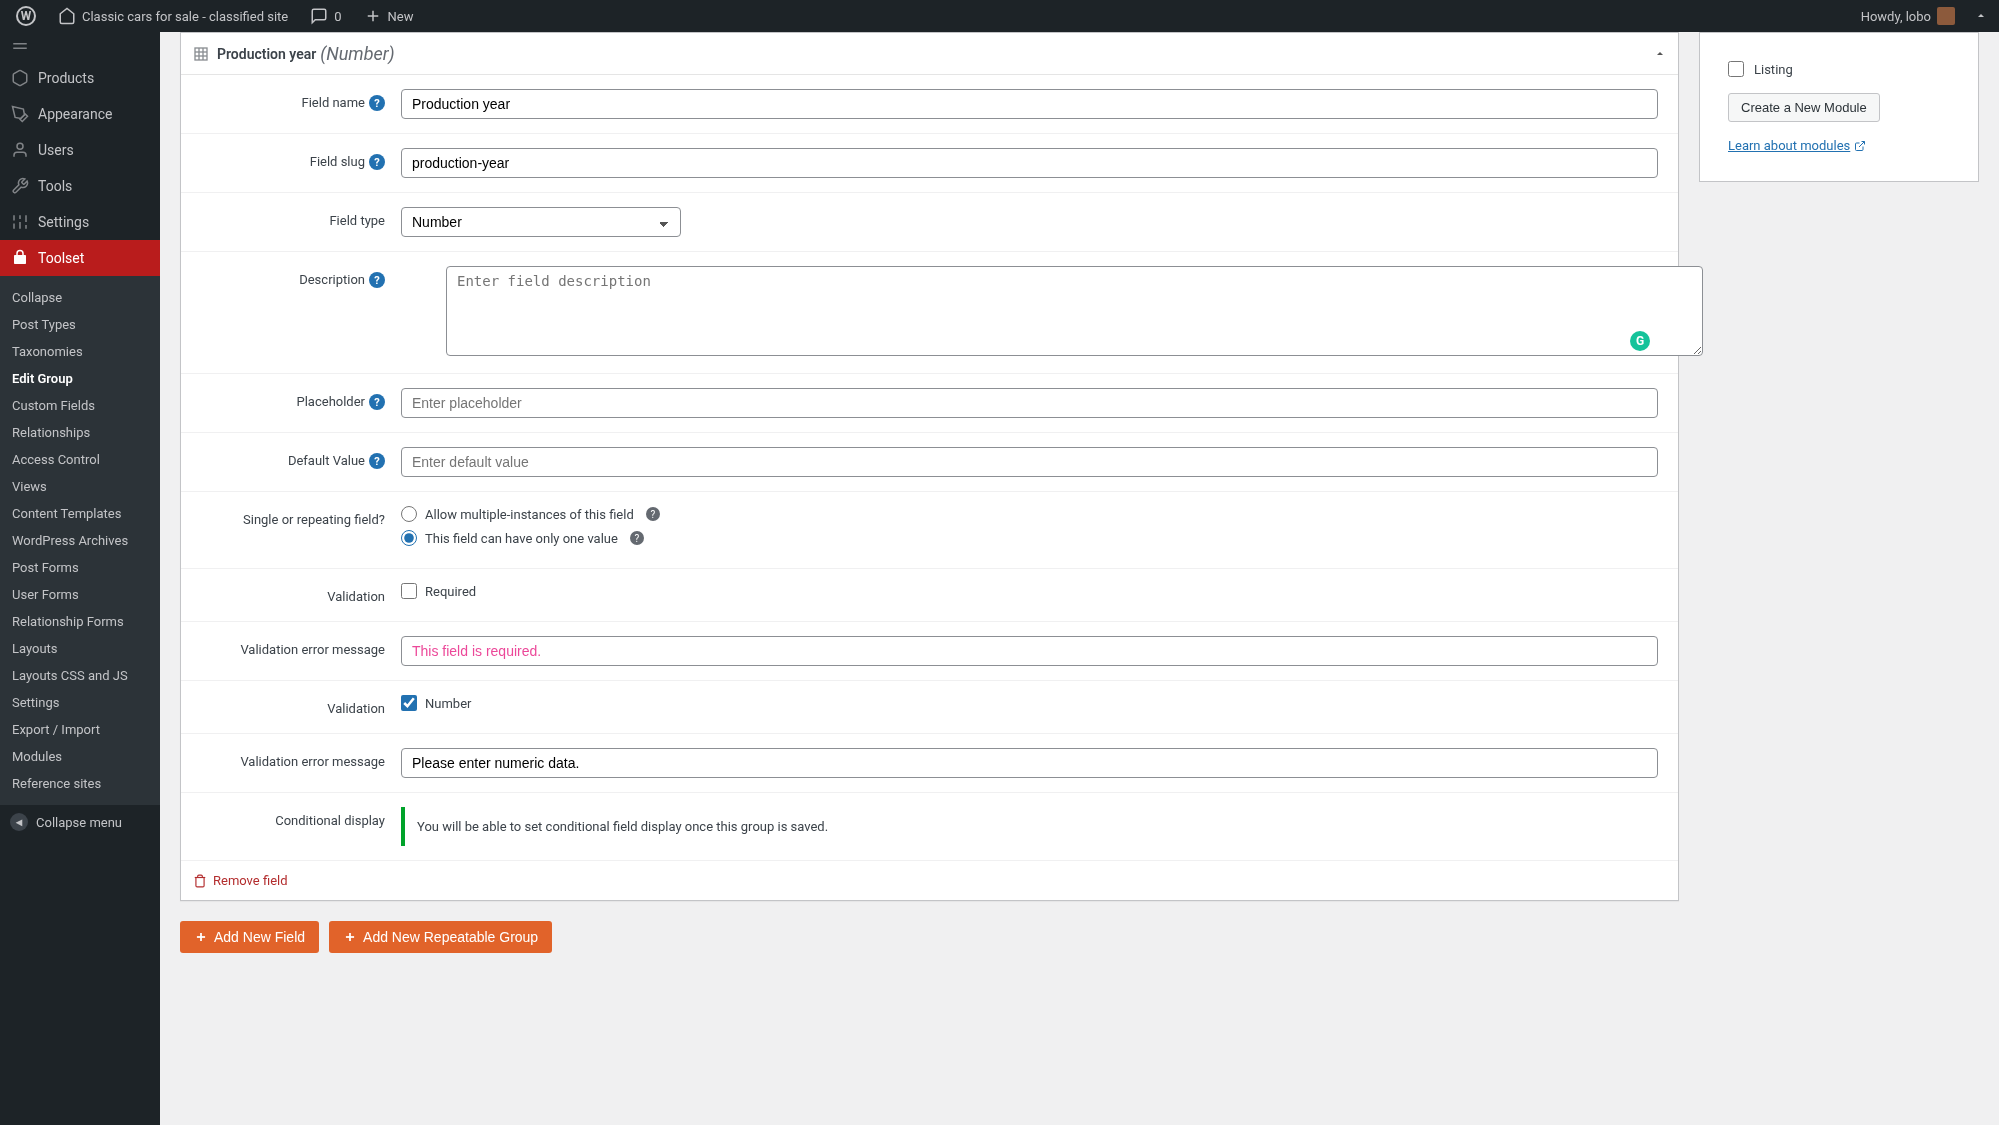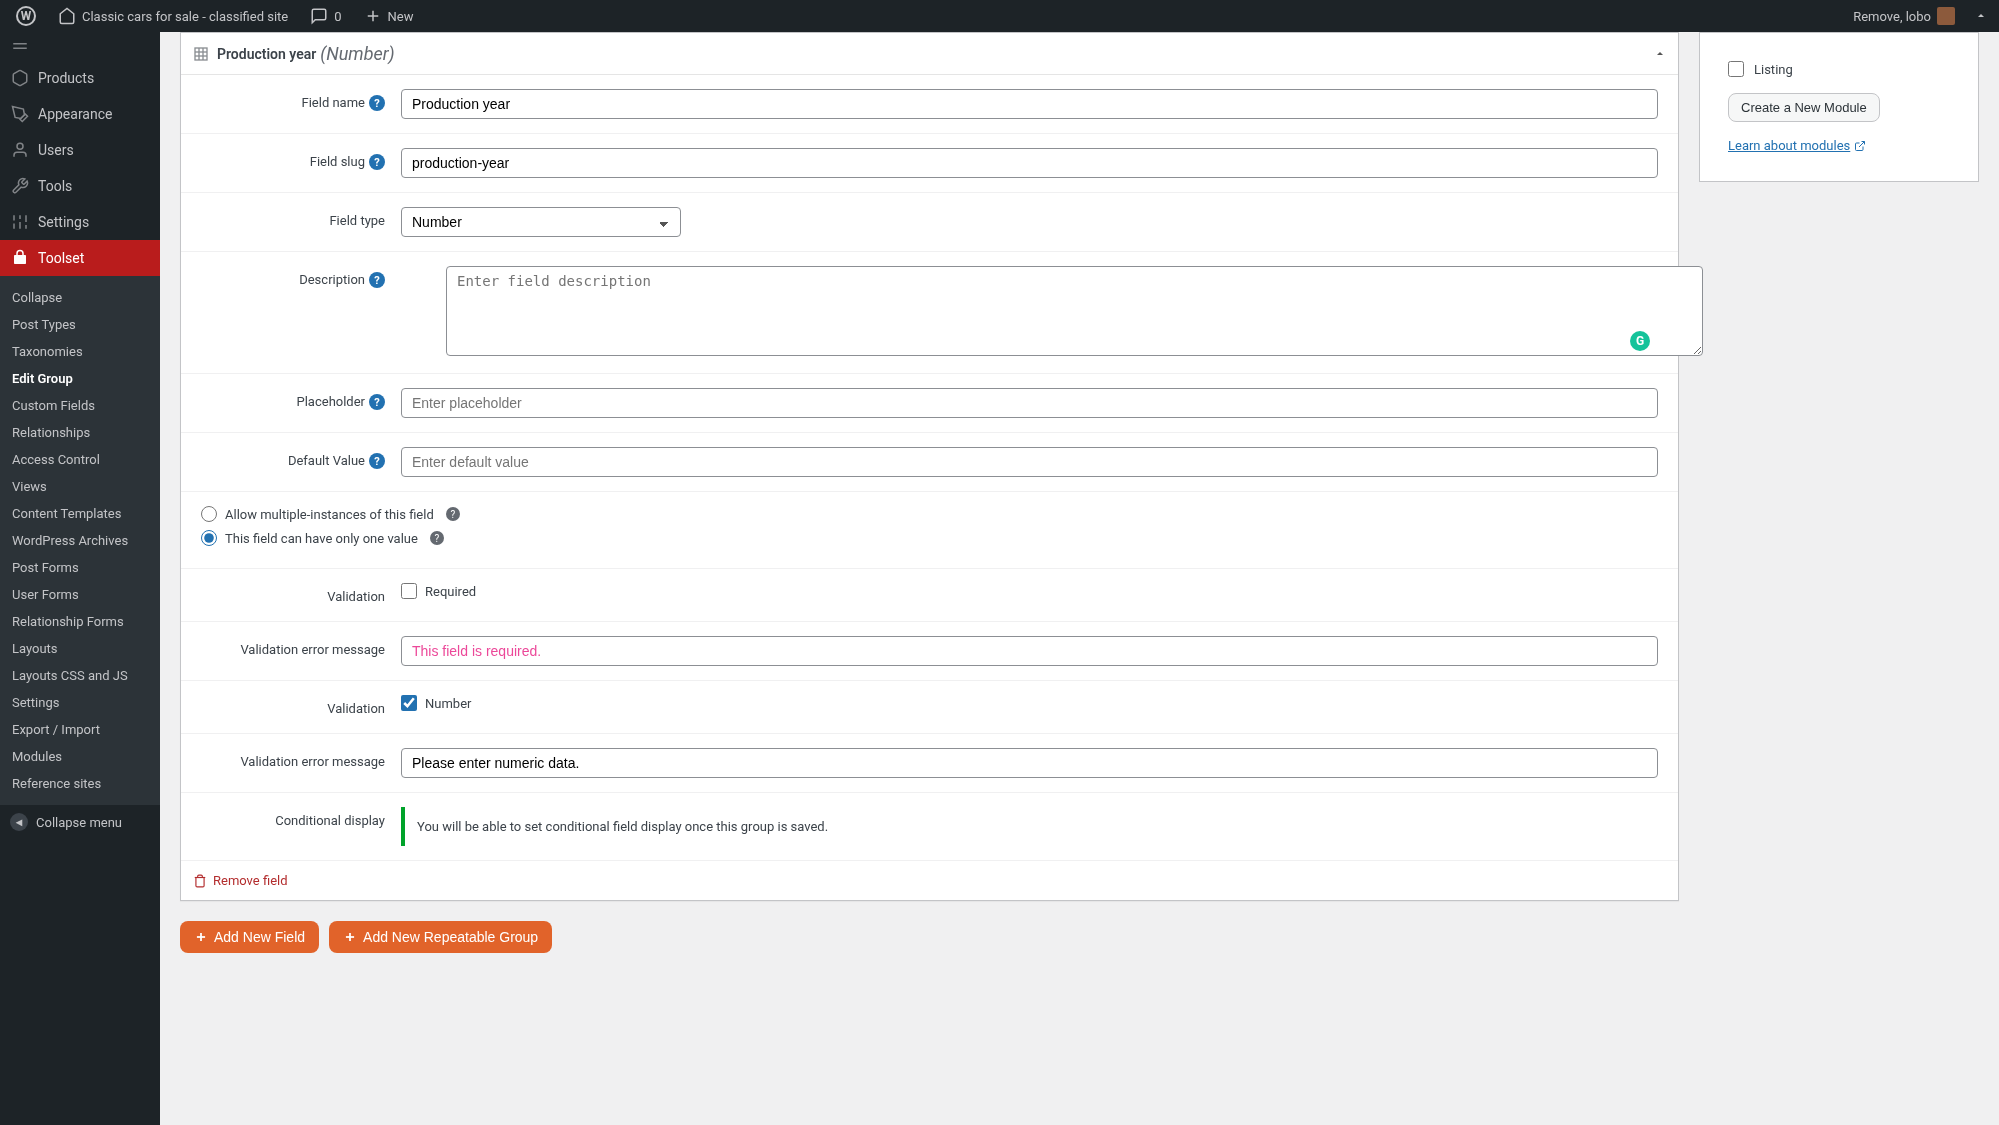--- a/index.html
+++ b/index.html
@@ -47,21 +47,21 @@
 select { width: 280px; appearance:none; background-image: linear-gradient(45deg, transparent 50%, #555 50%), linear-gradient(135deg, #555 50%, transparent 50%); background-position: calc(100% - 16px) 14px, calc(100% - 11px) 14px; background-size: 5px 5px; background-repeat: no-repeat; padding-right:30px;}
 .ta-wrap{position:relative;}
 .grammarly-badge{position:absolute; right:8px; bottom:8px; width:20px; height:20px; border-radius:50%; background:#15c39a; color:#fff; display:flex;align-items:center;justify-content:center;font-weight:bold;font-size:12px;}
 
 .radio-row, .check-row { display:flex; align-items:center; gap:8px; margin-bottom:8px;}
 .radio-row input[type=radio], .check-row input[type=checkbox]{ width:16px; height:16px; accent-color:#2271b1;}
 .cond-notice { border-left: 4px solid #00a32a; padding: 12px; background:#fff; font-size:13px;}
 
 .remove-field { color: #b32d2e; padding: 12px; display:flex; align-items:center; gap:6px; cursor:pointer; }
 
-.btn { display:inline-flex; align-items:center; gap:6px; padding: 8px 14px; border-radius:8px; cursor:pointer; border:none; font-size:14px; }
+.btn { display:inline-flex; align-items:center; gap:6px; padding: 8px 14px; border-radius:3px; cursor:pointer; border:none; font-size:14px; }
 .btn-orange { background:#e1632a; color:#fff; }
 .btn-white { background:#f6f7f7; border:1px solid #c3c4c7; color:#2c3338; padding:6px 12px; font-size:13px;}
 
 .module-box { background:#fff; border:1px solid #c3c4c7; padding: 28px; }
 .mod-check{display:flex; align-items:center; gap:10px; margin-bottom:16px;}
 .mod-check input{width:16px;height:16px;}
 .learn-link{color:#2271b1; text-decoration:underline; display:inline-flex; align-items:center; gap:4px; cursor:pointer;}
 .ext-icon{width:12px;height:12px;}
 
 .bottom-actions{display:flex; gap:10px; margin-top:16px;}
@@ -91,21 +91,21 @@
     <div class="adminbar-item">
       <svg width="18" height="18" viewBox="0 0 24 24" fill="none" stroke="currentColor" stroke-width="2">
           <line x1="12" y1="5" x2="12" y2="19"></line>
           <line x1="5" y1="12" x2="19" y2="12"></line>
         </svg>
       <span>New</span>
     </div>
   </div>
   <div class="adminbar-right">
     <div class="adminbar-item">
-      <span>Remove, lobo</span>
+      <span>Howdy, lobo</span>
       <span class="avatar"></span>
     </div>
     <div class="adminbar-item" style="padding:0 4px;">
       <svg width="12" height="12" viewBox="0 0 24 24" fill="currentColor">
           <path d="M12 8l-6 6h12z"></path>
         </svg>
     </div>
   </div>
 </div>
 
@@ -270,20 +270,23 @@
 
         <div class="form-row">
           <div class="form-label">
               <span>Default Value</span>
               <span class="help-icon">?</span>
             </div>
           <div class="form-control"><input type="text" placeholder="Enter default value" style=""></div>
         </div>
 
         <div class="form-row">
+          <div class="form-label">
+              <span>Single or repeating field?</span>
+            </div>
           <div class="form-control">
             <div class="radio-row">
                 <input type="radio" name="sr" style="">
                 <span>Allow multiple-instances of this field</span>
                 <span class="help-icon-dark">?</span>
               </div>
             <div class="radio-row">
                 <input type="radio" name="sr" checked="" style="">
                 <span>This field can have only one value</span>
                 <span class="help-icon-dark">?</span>

